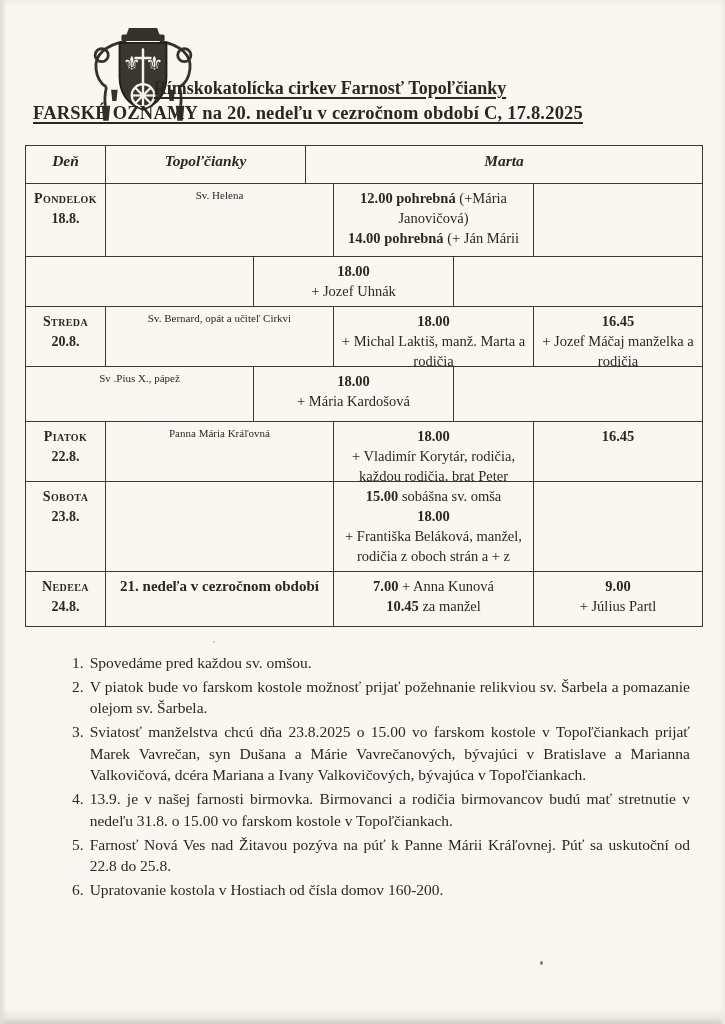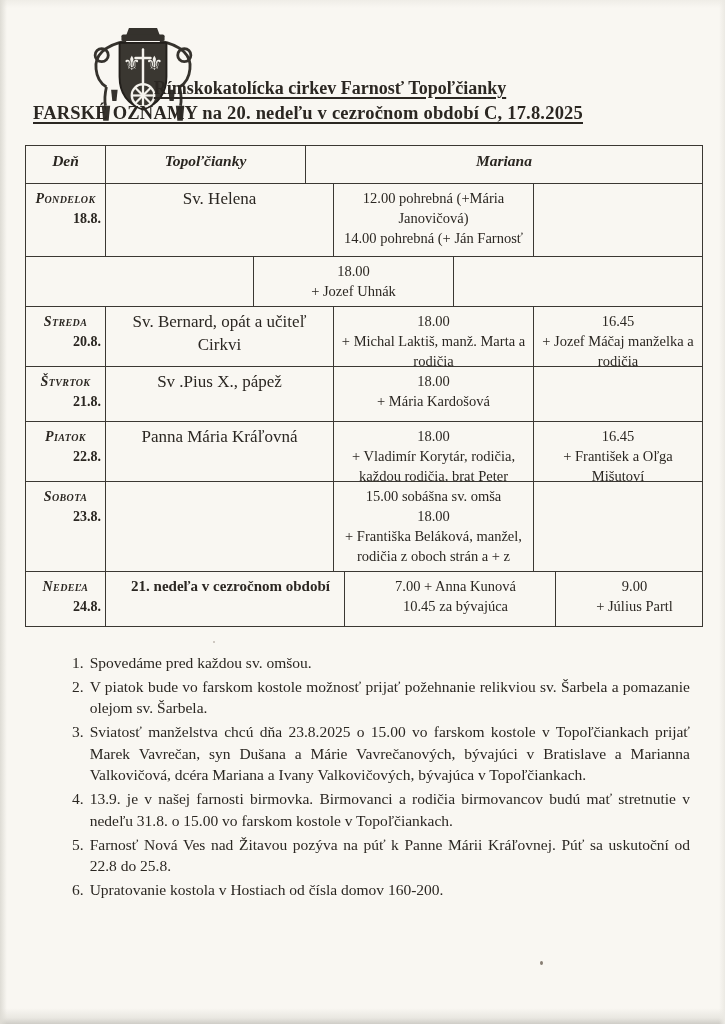--- a/index.html
+++ b/index.html
@@ -24,36 +24,36 @@
     font-size:18px;font-weight:bold;
     text-decoration:underline;text-decoration-thickness:1.6px;text-underline-offset:3px;}
   .title2{position:absolute;top:103px;left:8px;width:600px;text-align:center;
     font-size:18.5px;font-weight:bold;letter-spacing:.2px;
     text-decoration:underline;text-decoration-thickness:1.6px;text-underline-offset:3px;}
 
   
   .stable{position:absolute;left:25px;top:145px;width:678px;
     border:1.6px solid #3b3833;box-sizing:border-box;background:transparent;}
   .tr{display:flex;border-bottom:1.4px solid #3b3833;box-sizing:border-box;}
-  .tr:last-child{border-bottom:none;gap:11px;}
+  .tr:last-child{border-bottom:none;}
   .td{border-right:1.4px solid #3b3833;box-sizing:border-box;overflow:hidden;
     padding:3px 4px 0 4px;}
   .td:last-child{border-right:none;}
   .c1{flex:0 0 80px;}
   .c2{flex:0 0 228px;}
   .c3{flex:0 0 200px;}
   .c4{flex:1;}
   .th{font-weight:bold;font-style:italic;font-size:15.5px;text-align:center;padding-top:6px;}
   .day-cell{text-align:center;font-weight:bold;font-size:14px;line-height:1.4;padding-top:5px;}
-  .dayname{font-variant:small-caps;letter-spacing:.4px;display:block;font-style:italic;}
-  .daydate{display:block;text-align:right;}
-  .cel-cell{text-align:center;font-size:17px;line-height:1.35;padding-top:4px;}
+  .dayname{font-variant:small-caps;letter-spacing:.4px;display:block;}
+  .daydate{display:block;}
+  .cel-cell{text-align:center;font-size:11px;line-height:1.35;padding-top:4px;}
   .cel-bold{font-weight:bold;font-size:15px;}
   .mass-cell{text-align:center;font-size:14.5px;line-height:1.38;padding-top:4px;}
-  .mline b{font-weight:normal;}
+  .mline b{font-weight:bold;}
 
   
   .ann{position:absolute;left:72px;top:652px;width:618px;font-size:15.5px;line-height:1.4;}
   .item{display:flex;margin-bottom:2px;}
   .item .num{flex:0 0 auto;margin-right:6px;}
   .item .txt{flex:1 1 auto;text-align:justify;}
   .item:first-child .txt,.item:last-child .txt{text-align:left;}
 </style>
 </head>
 <body>
@@ -107,32 +107,32 @@
 </div>
 
 <div class="title1">Rímskokatolícka cirkev Farnosť Topoľčianky</div>
 <div class="title2">FARSKÉ OZNAMY na 20. nedeľu v cezročnom období C, 17.8.2025</div>
 
 <div class="stable">
 
   <div class="tr" style="height:38px">
     <div class="td c1 th">Deň</div>
     <div class="td c3 th">Topoľčianky</div>
-    <div class="td c4 th">Mariana</div>
+    <div class="td c4 th">Marta</div>
   </div>
 
   <div class="tr" style="height:73px">
     <div class="td c1 day-cell">
       <span class="dayname">Pondelok</span>
       <span class="daydate">18.8.</span>
     </div>
     <div class="td c2 cel-cell">Sv. Helena</div>
     <div class="td c3 mass-cell">
       <div class="mline"><b>12.00 pohrebná</b><span> (+Mária Janovičová)</span></div>
-      <div class="mline"><b>14.00 pohrebná</b><span> (+ Ján Farnosť</span></div>
+      <div class="mline"><b>14.00 pohrebná</b><span> (+ Ján Márii</span></div>
     </div>
     <div class="td c4 mass-cell"></div>
   </div>
 
   <div class="tr" style="height:50px">
     <div class="td c2 cel-cell"></div>
     <div class="td c3 mass-cell">
       <div class="mline"><b>18.00</b><span></span></div>
       <div class="mline"><b></b><span>+ Jozef Uhnák</span></div>
     </div>
@@ -149,45 +149,40 @@
       <div class="mline"><b>18.00</b><span></span></div>
       <div class="mline"><b></b><span>+ Michal Laktiš, manž. Marta a rodičia</span></div>
     </div>
     <div class="td c4 mass-cell">
       <div class="mline"><b>16.45</b><span></span></div>
       <div class="mline"><b></b><span>+ Jozef Máčaj manželka a rodičia</span></div>
     </div>
   </div>
 
   <div class="tr" style="height:55px">
-    <div class="td c1 day-cell">
-      <span class="dayname">Štvrtok</span>
-      <span class="daydate">21.8.</span>
-    </div>
     <div class="td c2 cel-cell">Sv .Pius X., pápež</div>
     <div class="td c3 mass-cell">
       <div class="mline"><b>18.00</b><span></span></div>
       <div class="mline"><b></b><span>+ Mária Kardošová</span></div>
     </div>
     <div class="td c4 mass-cell"></div>
   </div>
 
   <div class="tr" style="height:60px">
     <div class="td c1 day-cell">
       <span class="dayname">Piatok</span>
       <span class="daydate">22.8.</span>
     </div>
     <div class="td c2 cel-cell">Panna Mária Kráľovná</div>
     <div class="td c3 mass-cell">
       <div class="mline"><b>18.00</b><span></span></div>
       <div class="mline"><b></b><span>+ Vladimír Korytár, rodičia, každou rodičia, brat Peter</span></div>
     </div>
     <div class="td c4 mass-cell">
       <div class="mline"><b>16.45</b><span></span></div>
-      <div class="mline"><b></b><span>+ František a Oľga Mišutoví</span></div>
     </div>
   </div>
 
   <div class="tr" style="height:90px">
     <div class="td c1 day-cell">
       <span class="dayname">Sobota</span>
       <span class="daydate">23.8.</span>
     </div>
     <div class="td c2 cel-cell"></div>
     <div class="td c3 mass-cell">
@@ -199,21 +194,21 @@
   </div>
 
   <div class="tr" style="height:54px">
     <div class="td c1 day-cell">
       <span class="dayname">Nedeľa</span>
       <span class="daydate">24.8.</span>
     </div>
     <div class="td c2 cel-cell cel-bold">21. nedeľa v cezročnom období</div>
     <div class="td c3 mass-cell">
       <div class="mline"><b>7.00</b><span> + Anna Kunová</span></div>
-      <div class="mline"><b>10.45</b><span> za bývajúca</span></div>
+      <div class="mline"><b>10.45</b><span> za manžel</span></div>
     </div>
     <div class="td c4 mass-cell">
       <div class="mline"><b>9.00</b><span></span></div>
       <div class="mline"><b></b><span>+ Július Partl</span></div>
     </div>
   </div>
 
 </div>
 
 <div class="ann">

